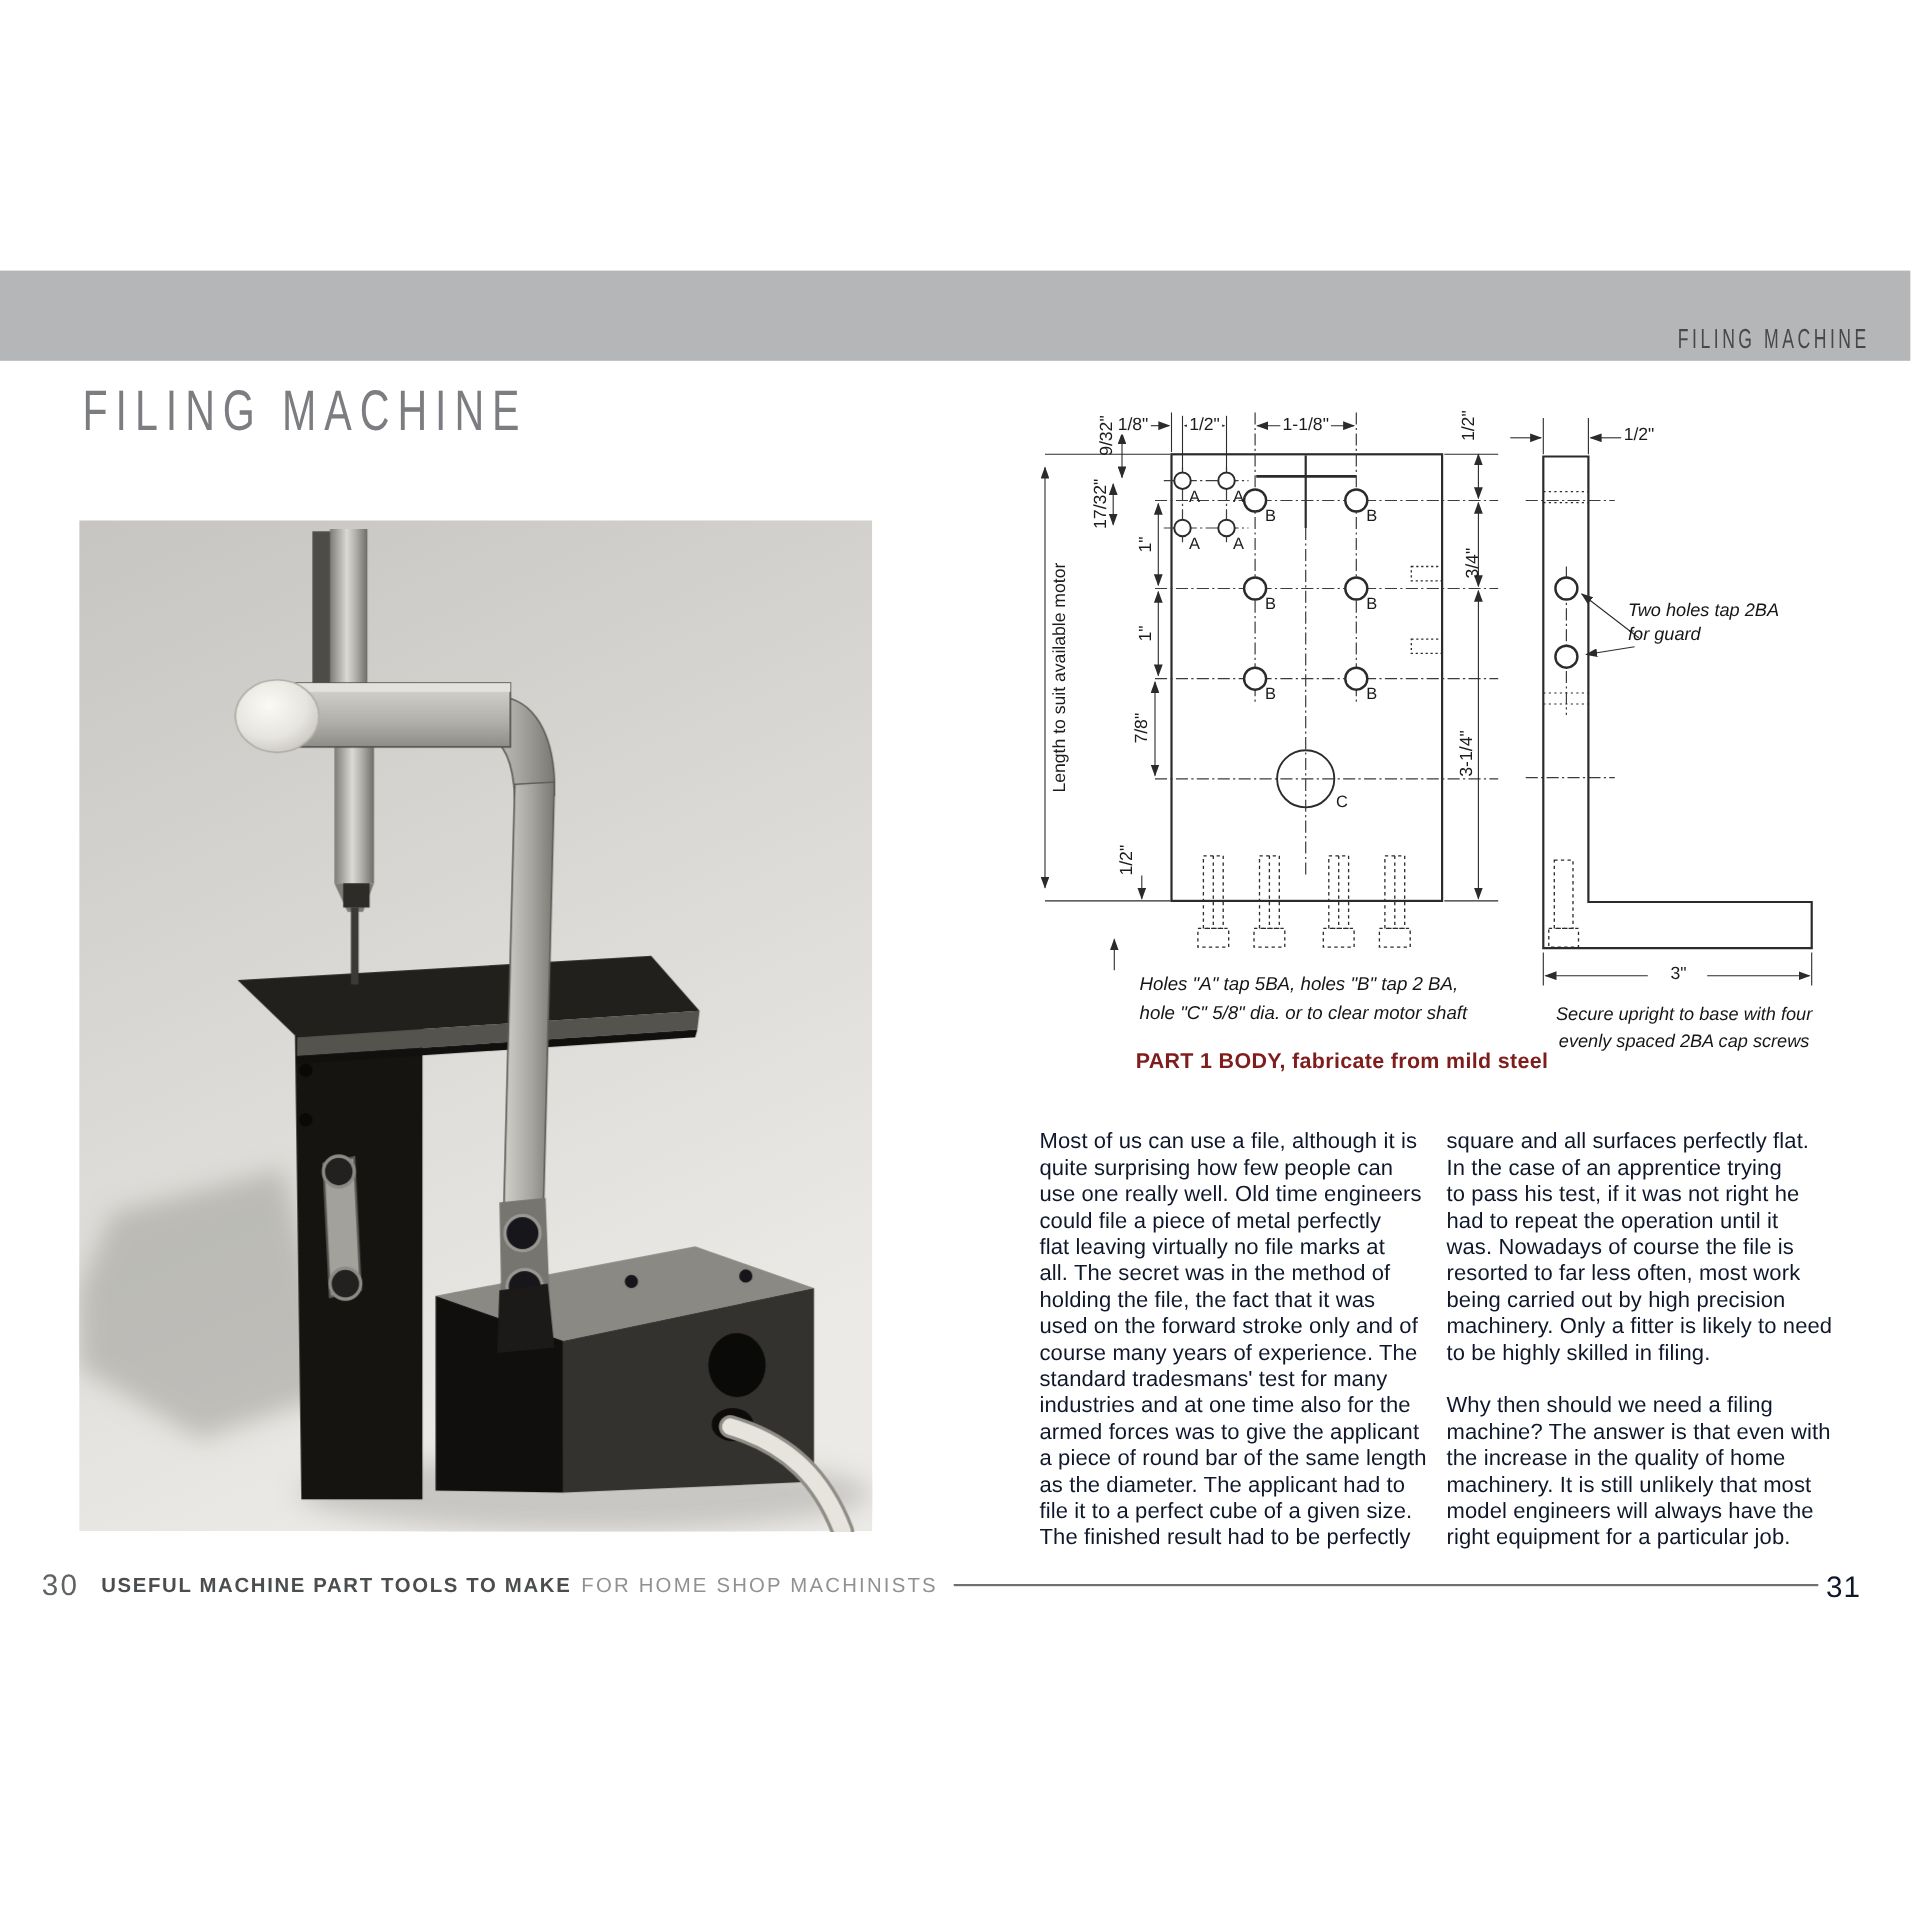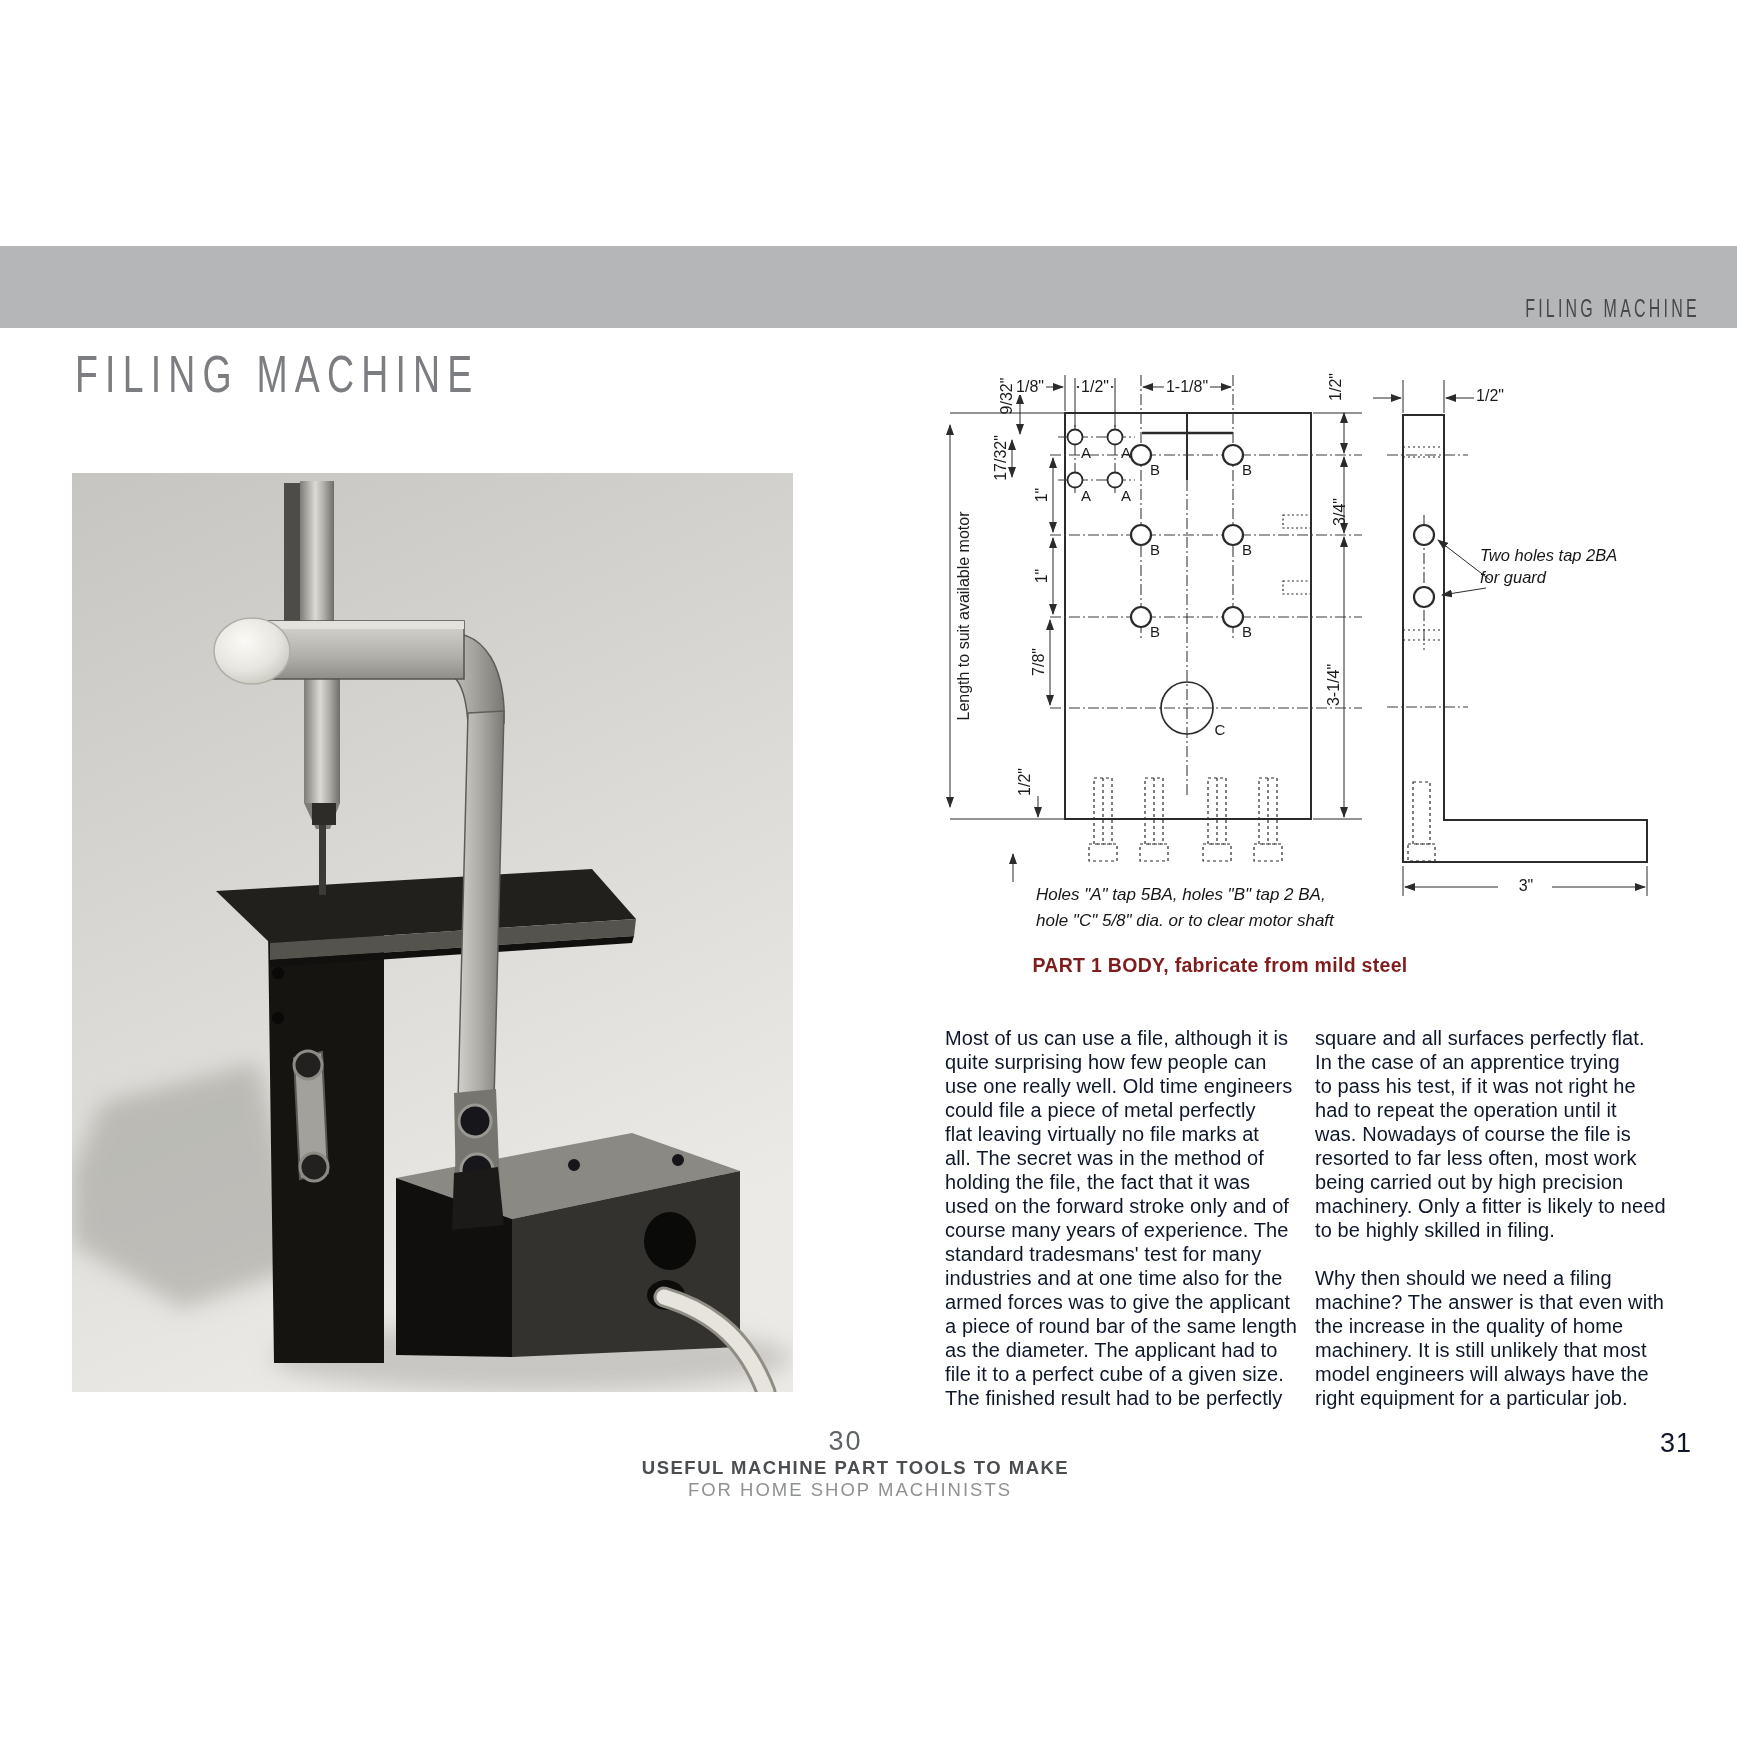--- a/index.html
+++ b/index.html
@@ -25,21 +25,21 @@
   .dnote.center{text-align:center;}
   .dcaption{position:absolute;left:150px;top:624px;width:440px;text-align:center;
           font-size:19.5px;font-weight:bold;color:#7f1d1d;letter-spacing:.3px;}
 
   .body-col{position:absolute;top:1026px;font-size:20px;line-height:24px;color:#0f172a;
           white-space:pre-line;letter-spacing:.1px;}
   .col1{left:945px;width:378px;}
   .col2{left:1315px;width:398px;}
 
   .footer{position:absolute;left:38px;top:1426px;width:1615px;height:30px;
-          display:flex;align-items:center;flex-direction:column;}
+          display:flex;align-items:center;}
   .pagenum{font-size:27px;color:#606365;letter-spacing:2px;}
   .footer-bold{margin-left:20px;font-size:18.5px;font-weight:bold;letter-spacing:1.5px;color:#4b4e50;white-space:nowrap;}
   .footer-light{margin-left:9px;font-size:18.5px;letter-spacing:2px;color:#8f9193;white-space:nowrap;}
   .footer-rule{flex:1;height:0;border-top:2px solid #6e7173;margin-left:14px;}
   .pagenum-right{position:absolute;right:45px;top:1428px;font-size:27px;color:#0f172a;letter-spacing:1px;}
 </style>
 </head>
 <body>
 
 <div class="spread">
@@ -302,20 +302,22 @@
     <div class="hlabel" style="left:305px;top:219px">B</div>
     <div class="hlabel" style="left:397px;top:219px">B</div>
     <div class="hlabel" style="left:305px;top:301px">B</div>
     <div class="hlabel" style="left:397px;top:301px">B</div>
     <div class="hlabel" style="left:370px;top:399px">C</div>
 
     <div class="dnote" style="left:630px;top:214px;width:190px;font-size:16.5px;line-height:1.35">Two holes tap 2BA
 for guard</div>
     <div class="dnote" style="left:186px;top:552px;width:350px">Holes "A" tap 5BA, holes "B" tap 2 BA,
 hole "C" 5/8" dia. or to clear motor shaft</div>
+    <div class="dnote center" style="left:550px;top:580px;width:262px;font-size:16.5px">Secure upright to base with four
+evenly spaced 2BA cap screws</div>
     <div class="dcaption">PART 1  BODY, fabricate from mild steel</div>
   </div>
 
   <div class="body-col col1">Most of us can use a file, although it is
 quite surprising how few people can
 use one really well. Old time engineers
 could file a piece of metal perfectly
 flat leaving virtually no file marks at
 all. The secret was in the method of
 holding the file, the fact that it was

